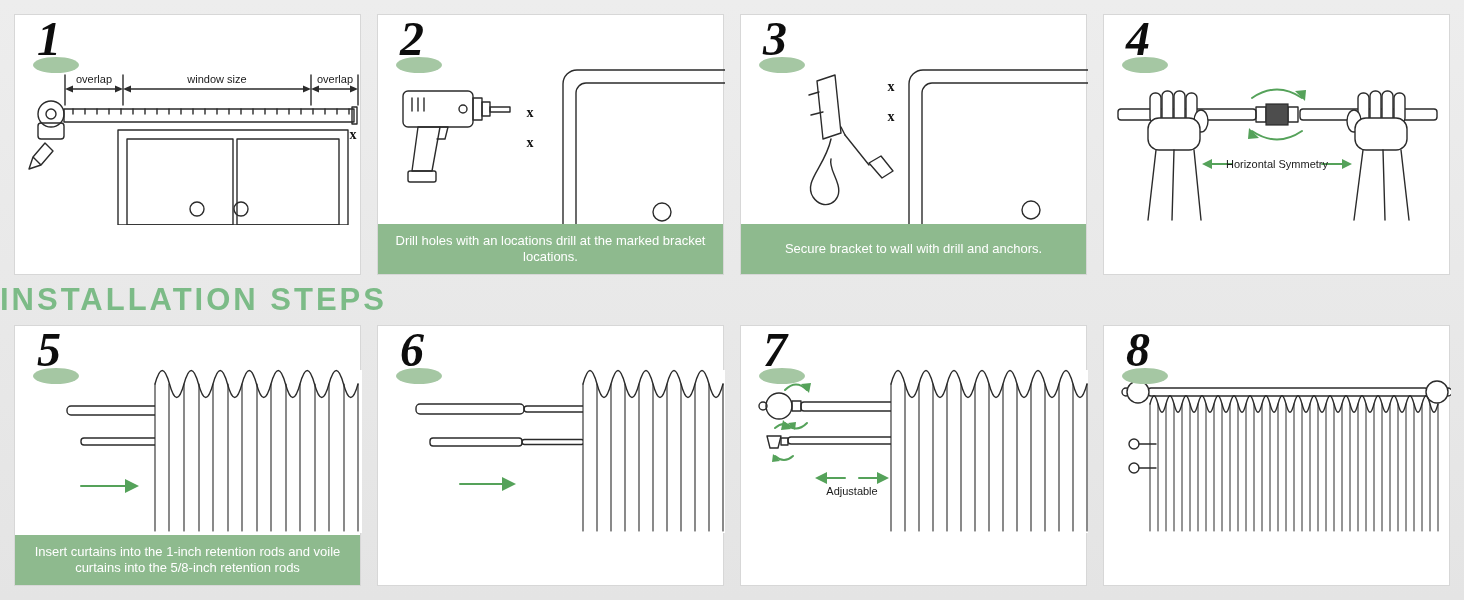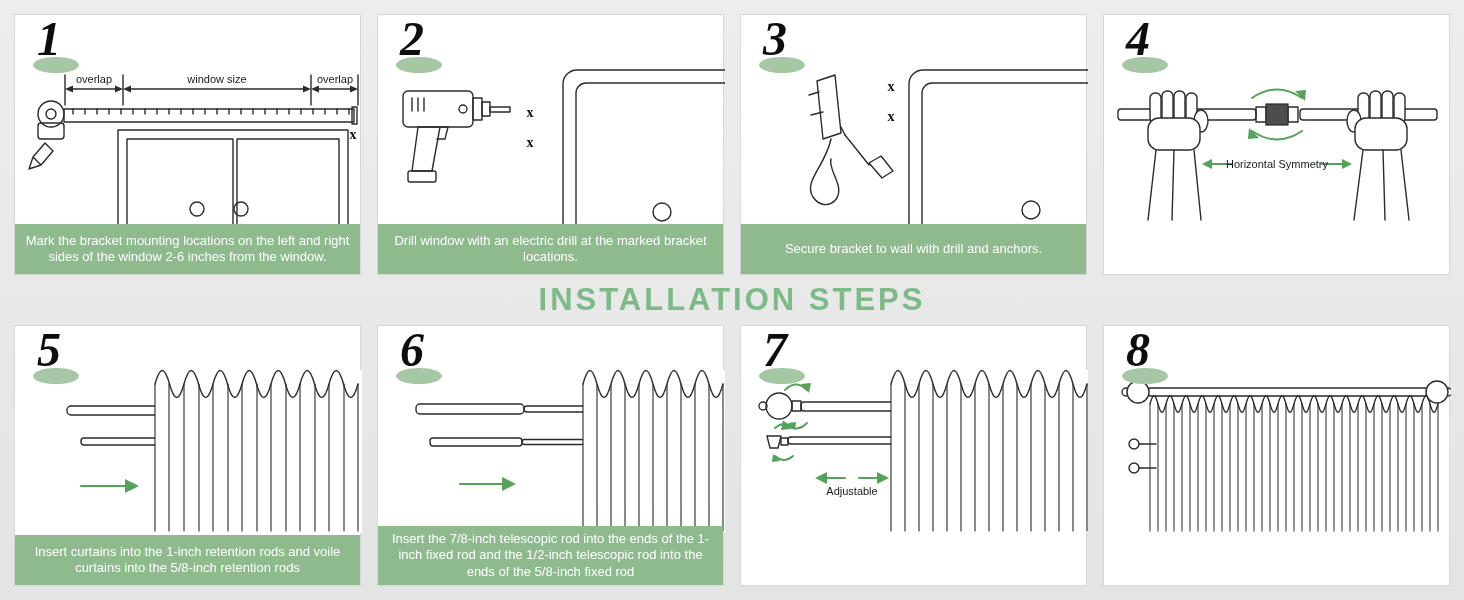--- a/index.html
+++ b/index.html
@@ -7,21 +7,21 @@
   body{font-family:"Liberation Sans",sans-serif;background:#e9e9e9;position:relative;overflow:hidden}
   .stage{position:absolute;inset:0;background:linear-gradient(#ededed,#e4e4e4)}
   .card{position:absolute;width:347px;height:261px;background:#fff;border:1px solid #d7d7d7}
   .illus{position:absolute;left:0;top:0;width:347px;height:210px;display:block}
   .num-wrap{position:absolute;left:14px;top:4px;width:64px;height:64px;z-index:3}
   .num-ellipse{position:absolute;left:4px;top:38px;width:46px;height:16px;background:#a5c7a3;border-radius:50%}
   .num{position:absolute;left:8px;top:-4px;font-family:"Liberation Serif",serif;font-style:italic;font-weight:700;font-size:48px;line-height:1;color:#0d0d0d}
   .caption{position:absolute;left:0;right:0;bottom:0;min-height:50px;background:#8eba8e;color:#fff;
            display:flex;align-items:center;justify-content:center;text-align:center;
            font-size:13px;line-height:1.26;padding:5px 10px}
-  .title{position:absolute;top:282px;left:0;width:100%;text-align:center;
+  .title{position:absolute;top:282px;left:0;width:100%;text-align:left;
          font-size:31px;font-weight:700;letter-spacing:3px;color:#7cbb87}
   svg .ln{stroke:#2b2b2b;stroke-width:1.4;fill:none;stroke-linecap:round;stroke-linejoin:round}
   svg .fw{stroke:#2b2b2b;stroke-width:1.4;fill:#fff;stroke-linejoin:round}
   svg .dkf{fill:#2b2b2b;stroke:none}
   svg .lbl{font-size:11px;fill:#1a1a1a;font-family:"Liberation Sans",sans-serif}
   svg .xm{font-size:14px;font-weight:700;fill:#111;font-family:"Liberation Serif",serif}
   svg .grn{stroke:#55a25a;stroke-width:2;fill:none;stroke-linecap:round}
   svg .grnf{fill:#55a25a;stroke:none}
 </style>
 </head>
@@ -63,21 +63,20 @@
       </g>
       <text class="xm" x="338" y="124" text-anchor="middle">x</text>
       <g class="ln">
         <rect x="103" y="115" width="230" height="95"></rect>
         <rect x="112" y="124" width="106" height="86"></rect>
         <rect x="222" y="124" width="102" height="86"></rect>
         <circle cx="182" cy="194" r="7"></circle>
           <circle cx="226" cy="194" r="7"></circle>
       </g>
     </svg>
-    <div class="caption">Mark the bracket mounting locations on the left and right sides of the window 2-6 inches from the window.</div>
   </div>
 
   <div class="card" style="left:377px;top:14px">
     <div class="num-wrap">
       <span class="num-ellipse"></span>
       <span class="num">2</span>
     </div>
     <svg class="illus" viewBox="0 0 347 210">
       <g class="ln">
         <rect x="185" y="55" width="230" height="215" rx="14"></rect>
@@ -91,21 +90,21 @@
         <path d="M34 83v13M40 83v13M46 83v13"></path>
         <circle cx="85" cy="94" r="4"></circle>
         <rect x="95" y="83" width="9" height="22"></rect>
         <rect x="104" y="87" width="8" height="14"></rect>
         <rect x="112" y="92" width="20" height="5"></rect>
         <path d="M40 112L62 112L54 156L34 156Z"></path>
         <path d="M62 112L70 112L67 124L59 124"></path>
         <rect x="30" y="156" width="28" height="11" rx="2"></rect>
       </g>
     </svg>
-    <div class="caption">Drill window with an electric drill at the marked bracket locations.</div>
+    <div class="caption">Drill holes with an locations drill at the marked bracket locations.</div>
   </div>
 
   <div class="card" style="left:740px;top:14px">
     <div class="num-wrap">
       <span class="num-ellipse"></span>
       <span class="num">3</span>
     </div>
     <svg class="illus" viewBox="0 0 347 210">
       <g class="ln">
         <rect x="168" y="55" width="230" height="215" rx="14"></rect>
@@ -215,21 +214,20 @@
       <rect x="205" y="44" width="142" height="163" fill="#fff" stroke="none"></rect>
       <g class="ln">
         <path d="M205 58c5 -18 9 -18 14 0c5 18 9 18 14 0c5 -18 9 -18 14 0c5 18 9 18 14 0c5 -18 9 -18 14 0c5 18 9 18 14 0c5 -18 9 -18 14 0c5 18 9 18 14 0c5 -18 9 -18 14 0c5 18 9 18 14 0"></path>
         <path stroke-width="1.1" d="M205 58V205M219 58V205M233 58V205M247 58V205M261 58V205M275 58V205M289 58V205M303 58V205M317 58V205M331 58V205M345 58V205"></path>
       </g>
       <g>
         <path class="grn" d="M82 158H124" stroke-width="2.5"></path>
         <polygon class="grnf" points="138,158 124,151 124,165"></polygon>
       </g>
     </svg>
-    <div class="caption">Insert the 7/8-inch telescopic rod into the ends of the 1-inch fixed rod and the 1/2-inch telescopic rod into the ends of the 5/8-inch fixed rod</div>
   </div>
 
   <div class="card" style="left:740px;top:325px">
     <div class="num-wrap">
       <span class="num-ellipse"></span>
       <span class="num">7</span>
     </div>
     <svg class="illus" viewBox="0 0 347 210">
       <g class="ln">
         <circle cx="22" cy="80" r="4"></circle>

